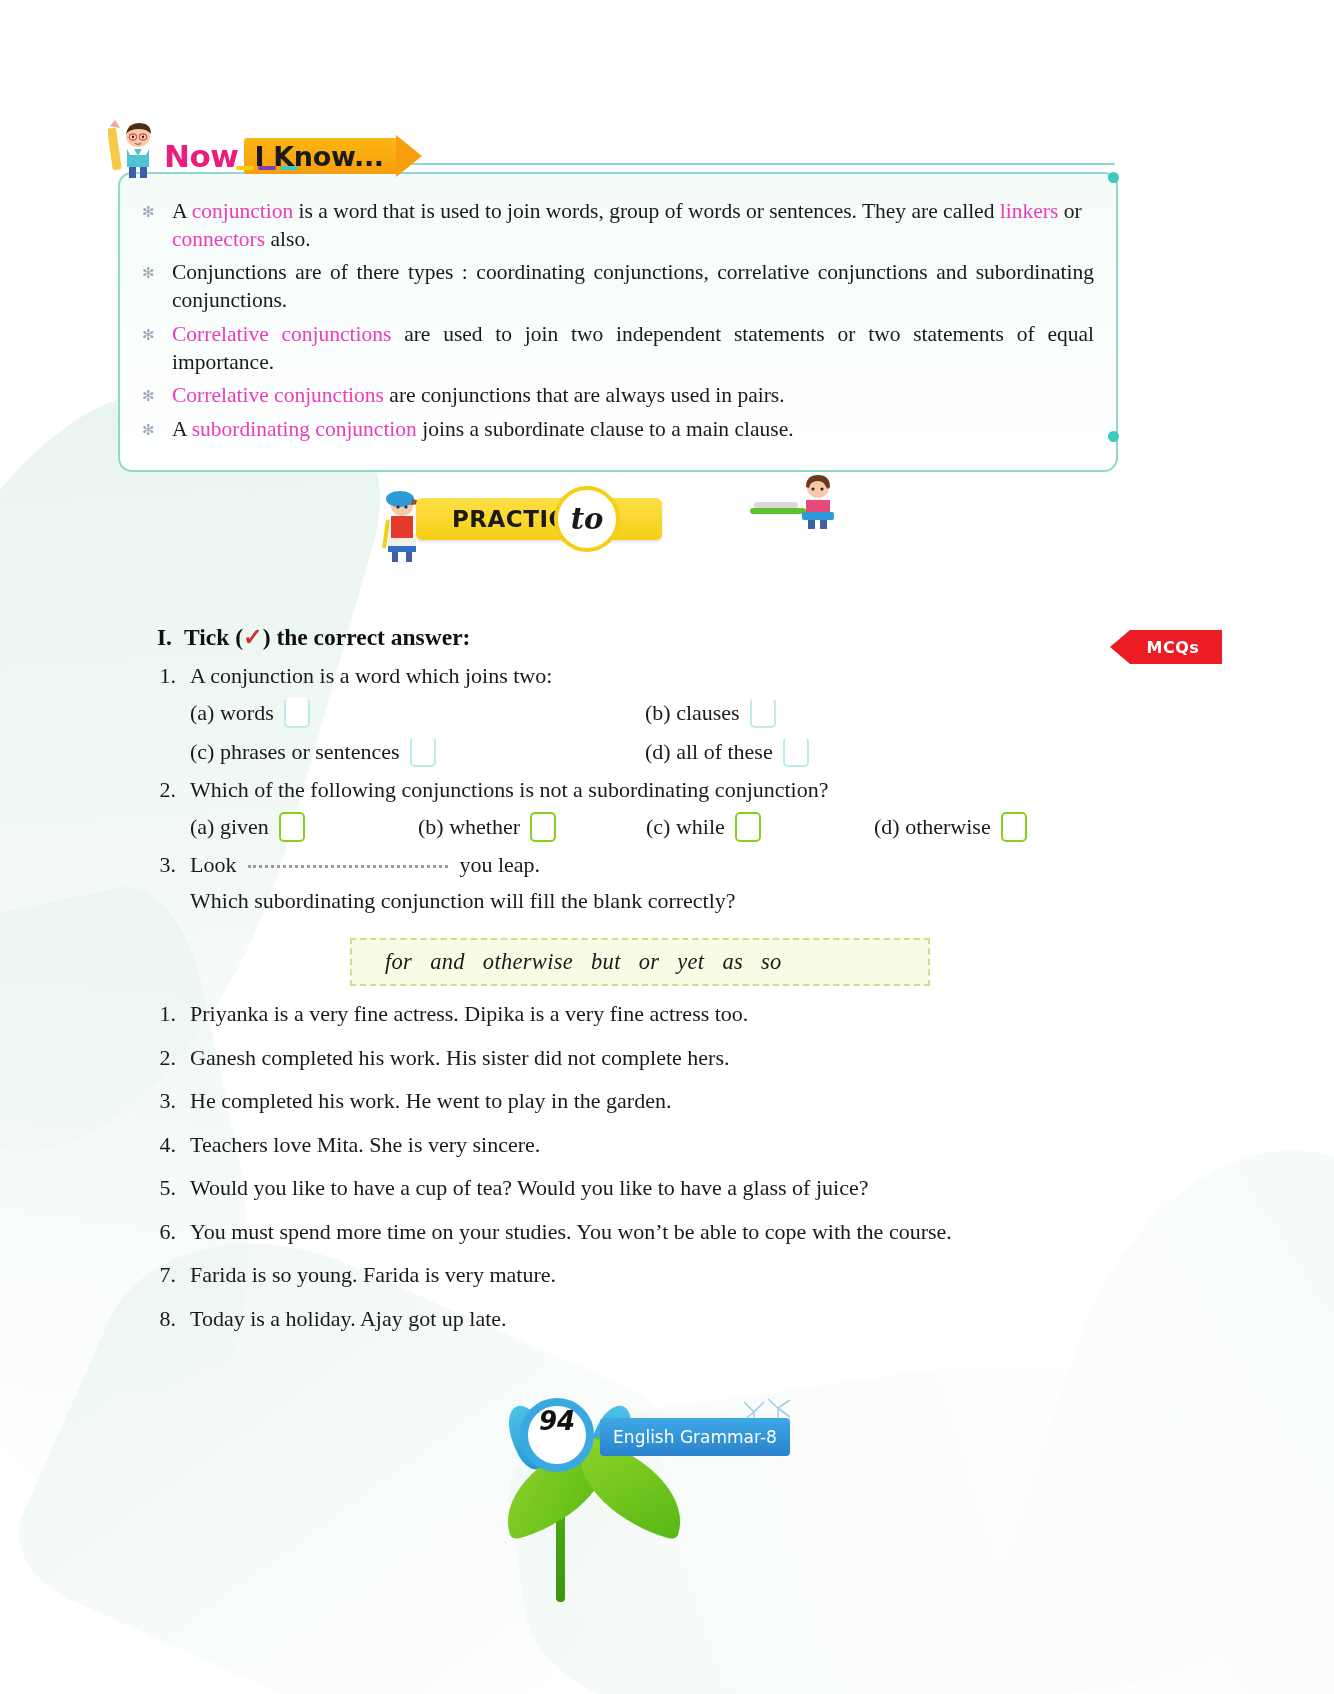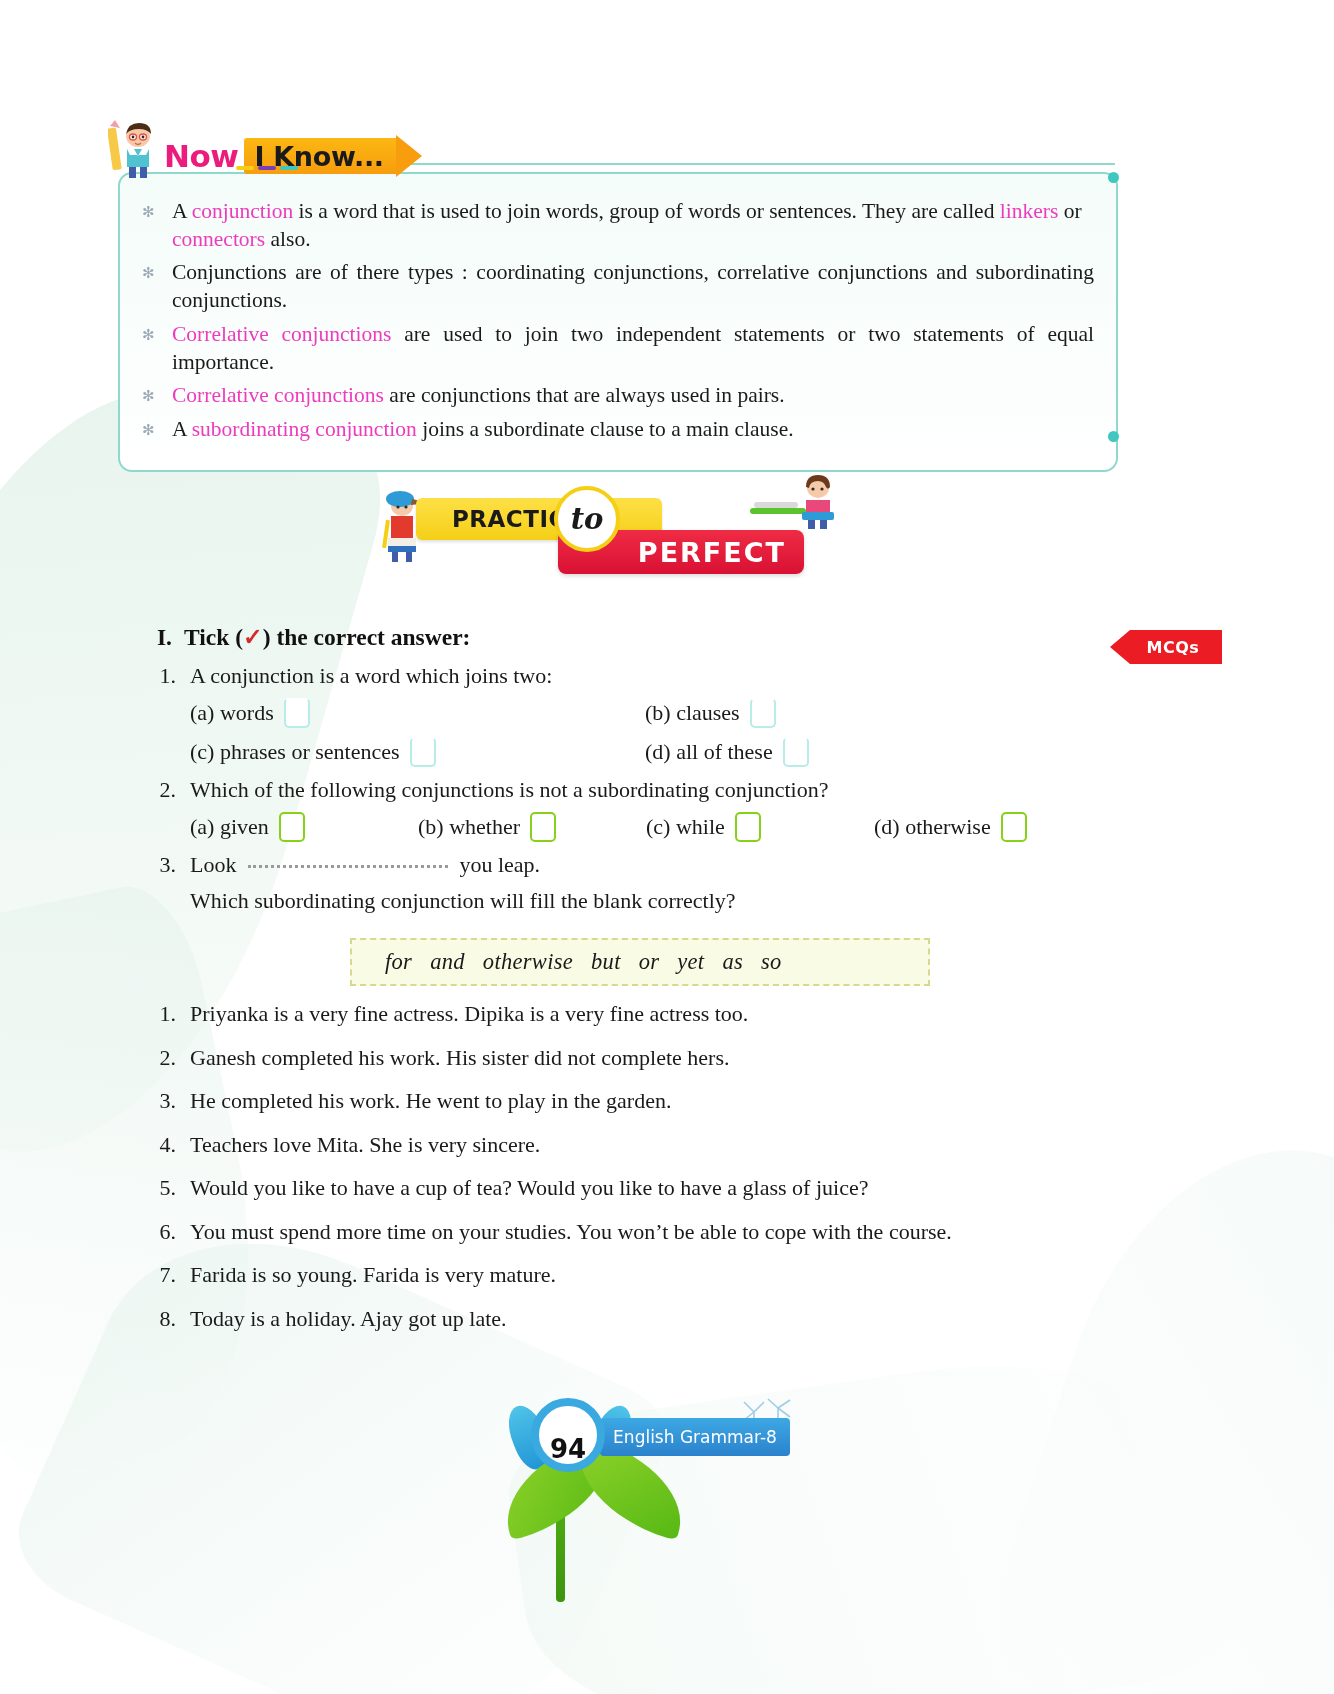--- a/index.html
+++ b/index.html
@@ -253,25 +253,26 @@
     border-radius: 4px;
   }
   .footer-petal-l, .footer-petal-r {
     position: absolute; width: 34px; height: 66px;
     background: linear-gradient(180deg, #4fc3e8, #2196d6);
     border-radius: 50% 50% 40% 40%;
   }
   .footer-petal-l { left: 512px; top: 1404px; transform: rotate(-22deg); }
   .footer-petal-r { left: 594px; top: 1404px; transform: rotate(22deg); }
   .footer-circle {
-    position: absolute; left: 531px; top: 1398px;
+    position: absolute; left: 520px; top: 1398px;
     width: 74px; height: 74px; border-radius: 50%;
     background: #ffffff; border: 8px solid #3aa9e0;
-    display: flex; align-items: flex-end; justify-content: center;
+    display: flex; align-items: flex-start; justify-content: center;
     z-index: 3;
+    font-style: italic;
   }
   .footer-circle span {
     font-family: "DejaVu Sans", sans-serif;
     font-weight: bold; font-size: 26px; color: #111;
   }
   .footer-bar {
     position: absolute; left: 600px; top: 1418px;
     height: 38px; width: 190px;
     background: linear-gradient(180deg, #3da8e4 0%, #2b82cc 100%);
     border-radius: 4px;
@@ -379,23 +380,20 @@
         <rect x="6" y="30" width="4" height="28" fill="#f5cf16" transform="rotate(8 8 44)"></rect>
       </svg>
     </div>
 
     <div class="ptp-practice">
       <span>PRACTICE</span>
     </div>
     <div class="ptp-to">
       <span>to</span>
     </div>
-    <div class="ptp-perfect">
-      <span>PERFECT</span>
-    </div>
 
     <div class="ptp-kid-right">
       <svg width="90" height="56" viewBox="0 0 90 56">
         <rect x="0" y="34" width="56" height="6" rx="3" fill="#5cc22e"></rect>
         <rect x="4" y="28" width="44" height="6" rx="3" fill="#d9d9d9"></rect>
         <ellipse cx="68" cy="14" rx="11" ry="10" fill="#f6c9a8"></ellipse>
         <path d="M56 13 q0-12 12-12 q12 0 12 12 q-2 3-4 0 q-2-6-8-6 q-8 0-9 7z" fill="#6b3a1d"></path>
         <circle cx="63" cy="15" r="1.6" fill="#2b2b2b"></circle>
         <circle cx="72" cy="15" r="1.6" fill="#2b2b2b"></circle>
         <path d="M56 26 h24 v16 h-24z" fill="#e8487a"></path>

